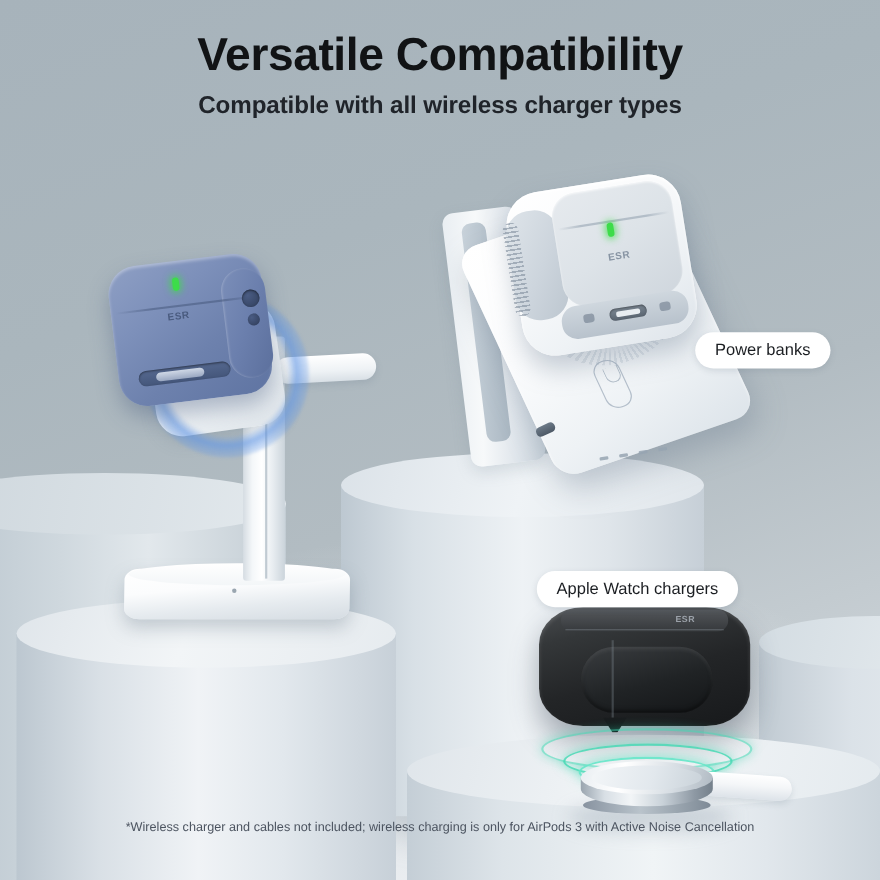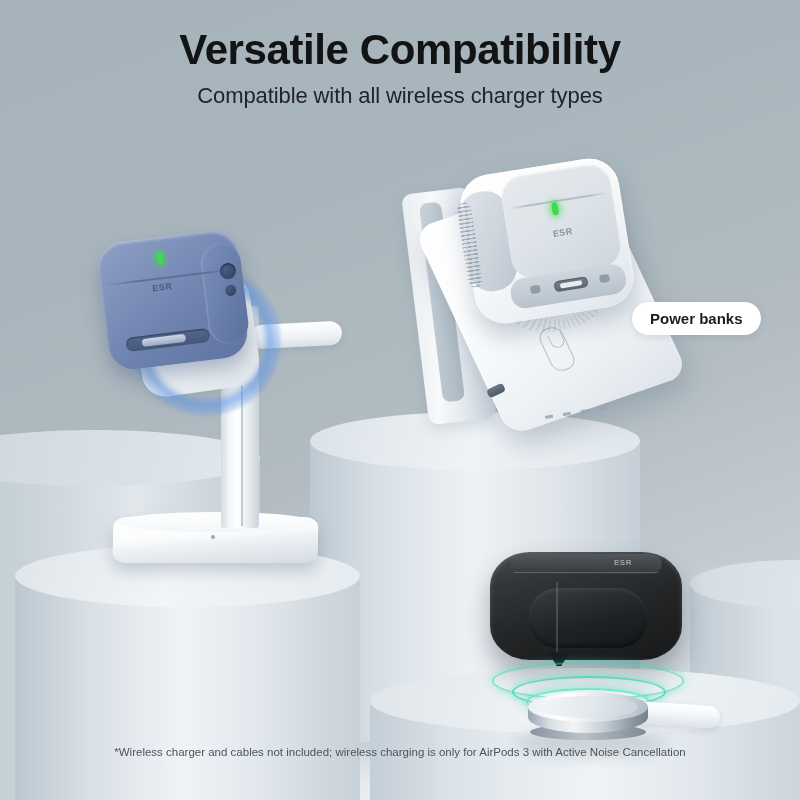--- a/index.html
+++ b/index.html
@@ -341,33 +341,33 @@
   }
 
   
   #title{
     position:absolute;left:0;top:26px;width:800px;text-align:center;
     font-size:42px;font-weight:700;color:#111315;letter-spacing:-.4px;
     line-height:1.12;
   }
   #subtitle{
     position:absolute;left:0;top:83px;width:800px;text-align:center;
-    font-size:22px;font-weight:400;color:#20242a;letter-spacing:-.1px;
+    font-size:22px;font-weight:700;color:#20242a;letter-spacing:-.1px;
   }
   #footnote{
     position:absolute;left:0;top:746px;width:800px;text-align:center;
     font-size:11.5px;font-weight:400;color:#4c5460;letter-spacing:0;
   }
 
   .pill{
     position:absolute;
     background:#ffffff;
     border-radius:999px;
     color:#1b1e22;
-    font-size:15px;font-weight:700;
+    font-size:15px;font-weight:400;
     padding:8px 18px;
     white-space:nowrap;
     box-shadow:0 2px 6px rgba(90,105,120,.18);
   }
   #pill-stands{left:33px;top:437px;}
   #pill-power{left:632px;top:302px;}
   #pill-watch{left:488px;top:519px;}
 </style>
 </head>
 <body>
@@ -479,16 +479,17 @@
         <div id="puck-top-in"></div>
       </div>
     </div>
 
   </div>
 
   <div id="title">Versatile Compatibility</div>
   <div id="subtitle">Compatible with all wireless charger types</div>
 
   <div class="pill" id="pill-power">Power banks</div>
+  <div class="pill" id="pill-watch">Apple Watch chargers</div>
 
   <div id="footnote">*Wireless charger and cables not included; wireless charging is only for AirPods 3 with Active Noise Cancellation</div>
 
 </div>
 
 </body></html>

